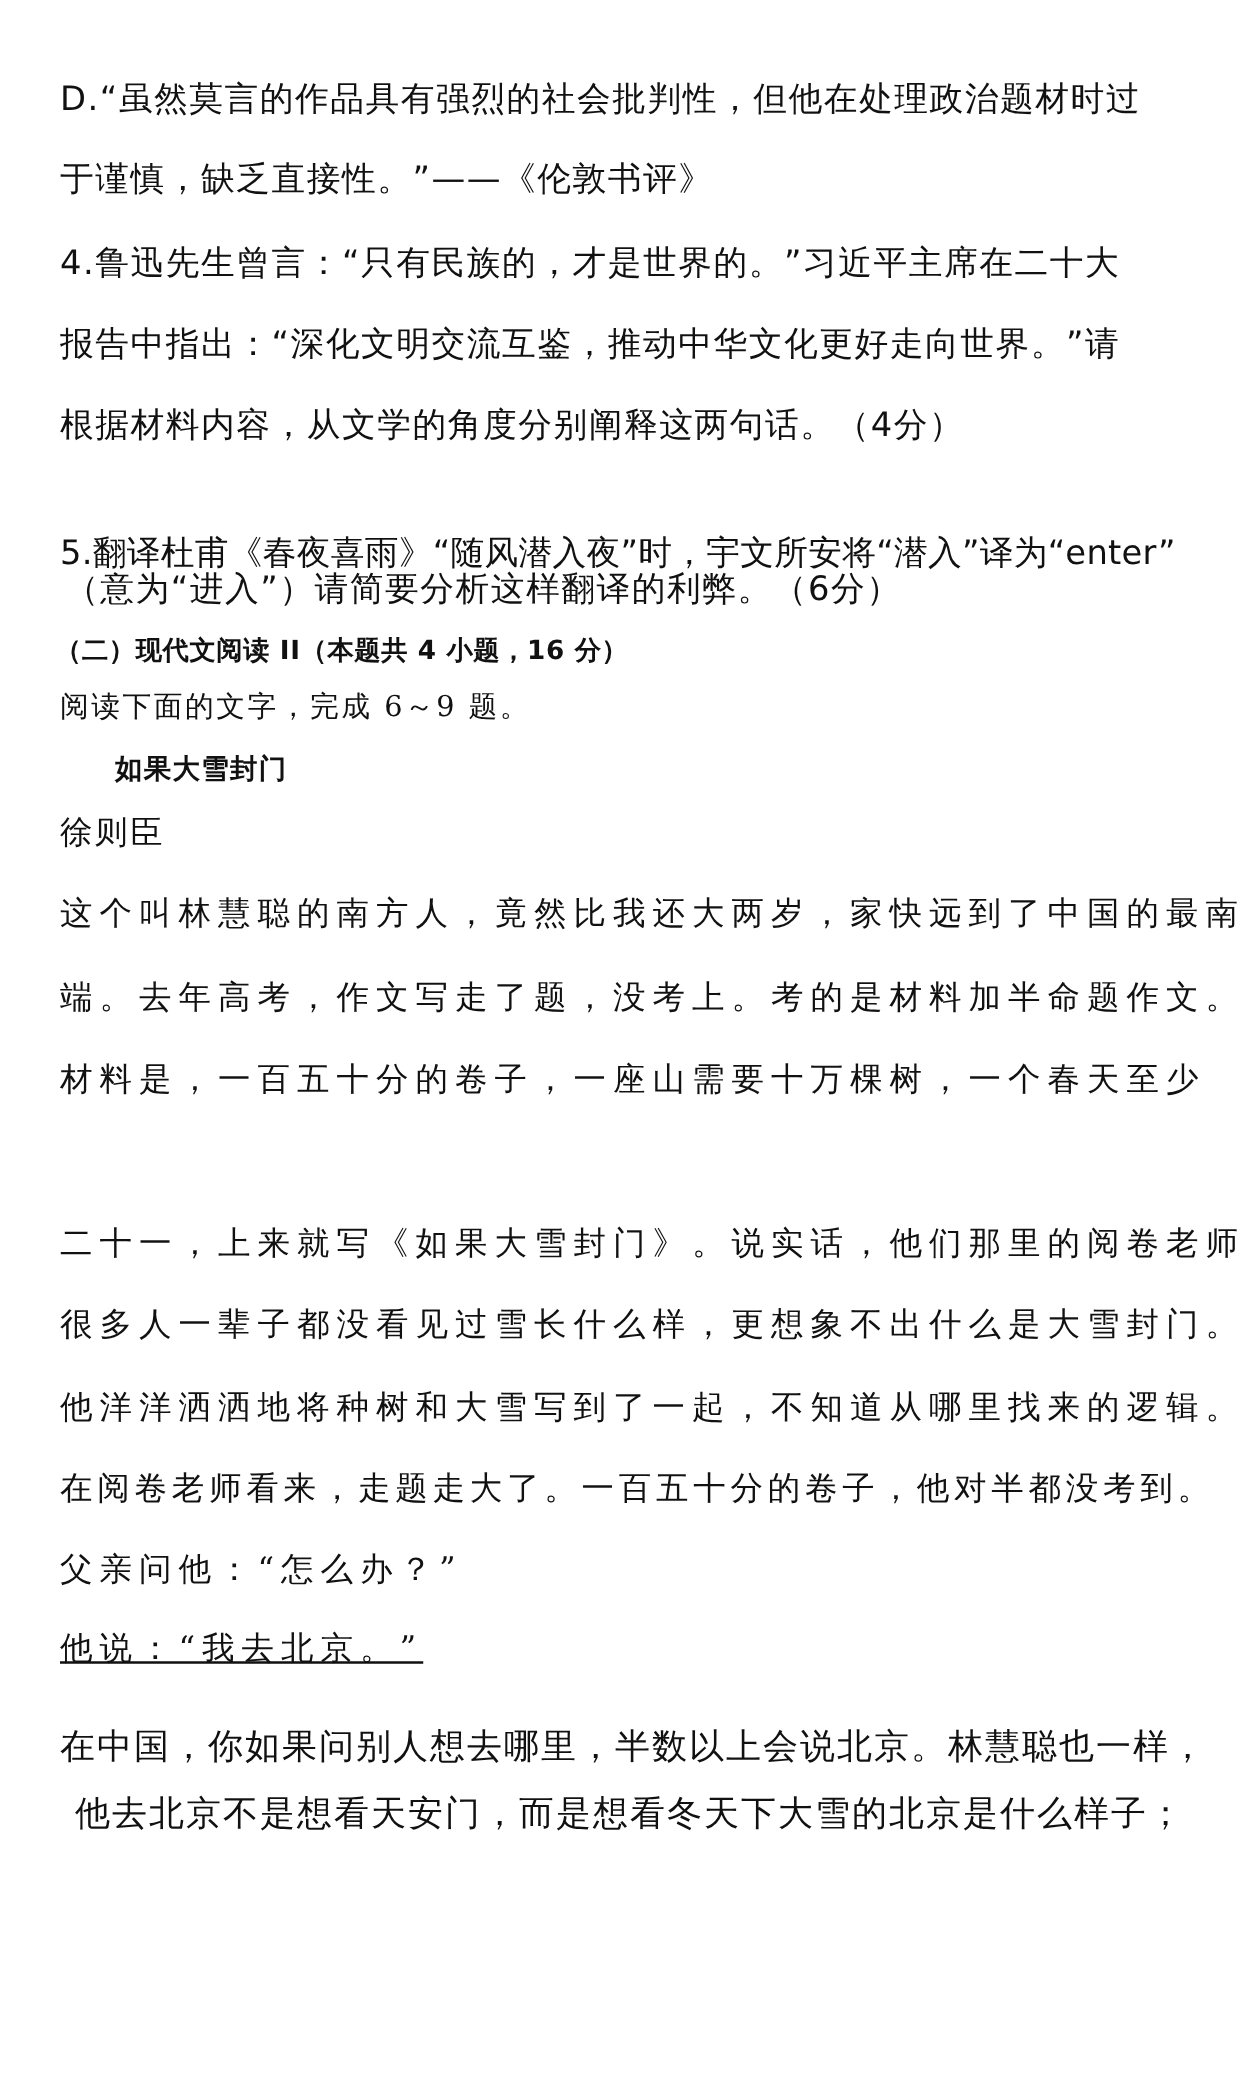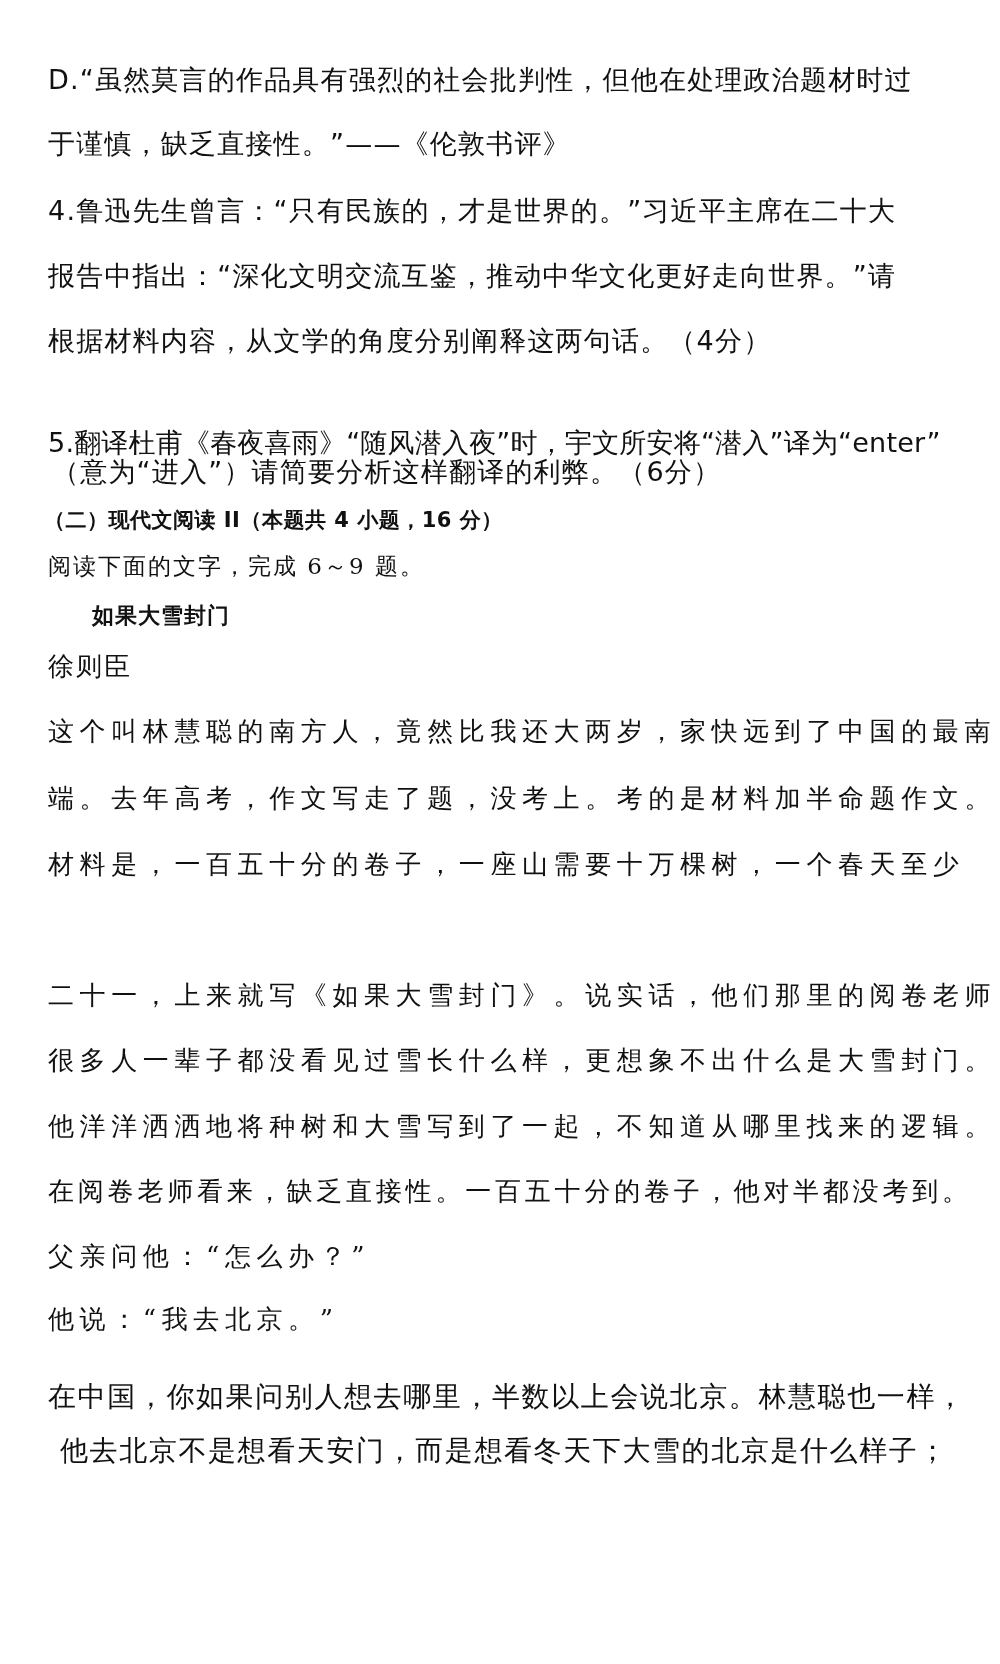--- a/index.html
+++ b/index.html
@@ -84,20 +84,20 @@
 
   <div class="line sans bold title" style="top:605px;margin-left:44px;">如果大雪封门</div>
   <div class="line serif author" style="top:653px;">徐则臣</div>
 
   <div class="line serif body-serif" style="top:718px;">这个叫林慧聪的南方人，竟然比我还大两岁，家快远到了中国的最南</div>
   <div class="line serif body-serif" style="top:785px;">端。去年高考，作文写走了题，没考上。考的是材料加半命题作文。</div>
   <div class="line serif body-serif" style="top:851px;">材料是，一百五十分的卷子，一座山需要十万棵树，一个春天至少</div>
   <div class="line serif body-serif" style="top:982px;">二十一，上来就写《如果大雪封门》。说实话，他们那里的阅卷老师，</div>
   <div class="line serif body-serif" style="top:1047px;">很多人一辈子都没看见过雪长什么样，更想象不出什么是大雪封门。</div>
   <div class="line serif body-serif" style="top:1113px;">他洋洋洒洒地将种树和大雪写到了一起，不知道从哪里找来的逻辑。</div>
-  <div class="line serif body-serif" style="top:1178px; letter-spacing:3.8px;">在阅卷老师看来，缺乏直接性。一百五十分的卷子，他对半都没考到。</div>
+  <div class="line serif body-serif" style="top:1178px; letter-spacing:3.8px;">在阅卷老师看来，走题走大了。一百五十分的卷子，他对半都没考到。</div>
   <div class="line serif body-serif" style="top:1243px;">父亲问他：“怎么办？”</div>
-  <div class="line serif body-serif" style="top:1306px;">他说：“我去北京。”</div>
+  <div class="line serif body-serif" style="top:1306px;text-decoration:underline;">他说：“我去北京。”</div>
 
   <div class="line sans body-sans-big" style="top:1372px;margin-top:11px;">在中国，你如果问别人想去哪里，半数以上会说北京。林慧聪也一样，</div>
   <div class="line sans body-sans-big" style="top:1437px;margin-left:12px;">他去北京不是想看天安门，而是想看冬天下大雪的北京是什么样子；</div>
 
 </div>
 
 </body></html>

